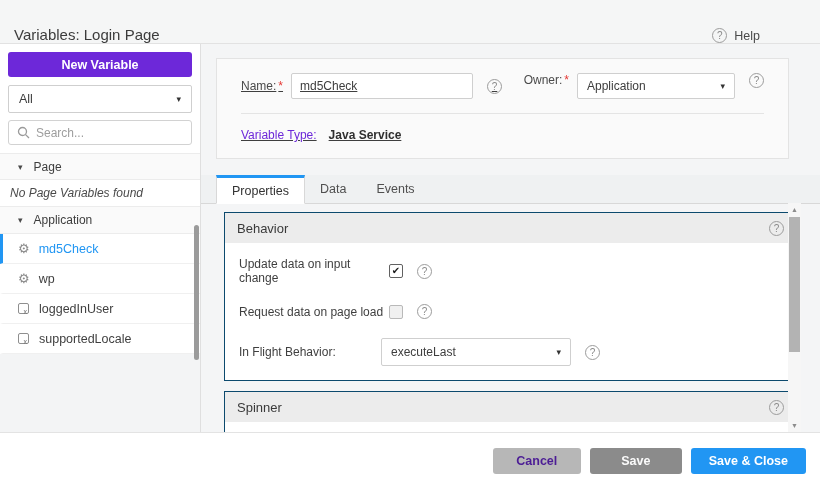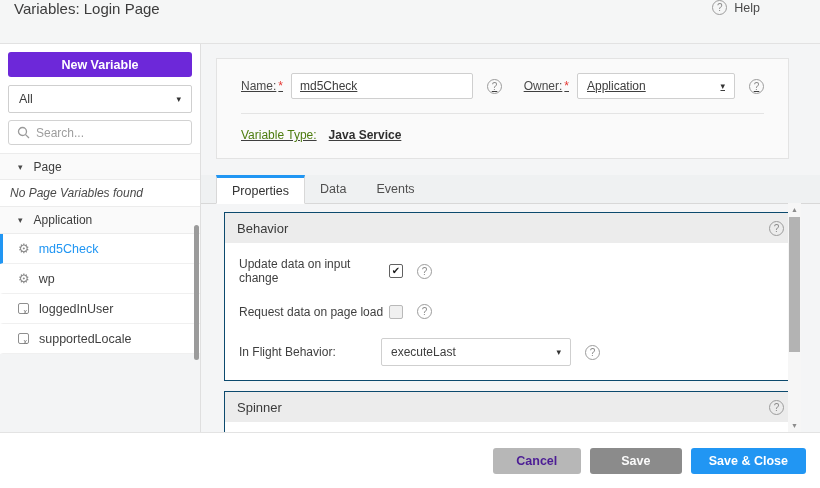--- a/index.html
+++ b/index.html
@@ -6,21 +6,21 @@
   html,body { width:820px; height:488px; }
   body {
     font-family:"Liberation Sans", sans-serif;
     background:#ffffff; color:#3f3f3f; overflow:hidden; position:relative;
     font-size:12px;
   }
   
   .app-header{
     position:absolute; top:0; left:0; right:0; height:44px;
     background:#f5f6f6; border-bottom:1px solid #e2e2e2;
-    display:flex; align-items:flex-start; padding:0 60px 0 14px;
+    display:flex; align-items:flex-end; padding:0 60px 0 14px;
   }
   .app-title{ font-size:15px; color:#3c3c3c; }
   .help-link{ margin-left:auto; display:flex; align-items:center; gap:7px; color:#4a4a4a; font-size:12.5px; cursor:pointer;}
   .help-icon{
     width:15px; height:15px; border-radius:50%; border:1px solid #9c9c9c;
     color:#8a8a8a; font-size:10px; line-height:13px; text-align:center; flex:0 0 auto;
     display:inline-block;
   }
   
   .sidebar{
@@ -77,37 +77,37 @@
   .main{
     position:absolute; left:201px; right:0; top:44px; bottom:56px;
     background:#f4f5f6; overflow:hidden;
   }
   .form-card{
     margin:14px 31px 0 15px; height:101px;
     background:#fafafa; border:1px solid #e3e3e3; padding:13px 24px 0;
   }
   .frow{ display:flex; align-items:center; height:28px; }
   .fcol-left{ display:flex; align-items:center; width:295px;text-decoration:underline; }
-  .fcol-right{ display:flex; align-items:center; flex:1;text-decoration:underline; }
+  .fcol-right{ display:flex; align-items:flex-start; flex:1; }
   .flabel{ font-size:12px; color:#4a4a4a; margin-right:8px; white-space:nowrap; }
   .req{ color:#e53935; margin-left:2px; }
   .name-input{
     width:182px; height:26px; border:1px solid #cfcfcf; border-radius:2px;
     padding:0 8px; font-size:12px; font-family:inherit; color:#3d3d3d; background:#fff; outline:none;
   }
   .select-box{
     height:26px; border:1px solid #cfcfcf; border-radius:2px; background:#fff;
     display:flex; align-items:center; justify-content:space-between; padding:0 9px;
     font-size:12px; color:#3d3d3d; cursor:pointer;
   }
   .owner-select{ width:158px; }
   .hlp-m{ margin-left:14px; cursor:pointer; }
   .fdivider{ border-top:1px solid #e4e4e4; margin-top:13px; }
   .meta-row{ display:flex; align-items:center; margin-top:14px; font-size:12px; }
-  .meta-label{ color:#4d7c0f; margin-right:12px; }
+  .meta-label{ color:#6d28d9; margin-right:12px; }
   .meta-value{ color:#2f2f2f; font-weight:600; }
   
   .tabbar{
     margin-top:16px; height:29px; background:#eff1f2; border-bottom:1px solid #d8d8d8;
     display:flex; align-items:stretch; padding-left:15px;
   }
   .tab{
     padding:0 15px; font-size:12.5px; color:#4f4f4f; display:flex; align-items:center; cursor:pointer;
   }
   .tab.active{

